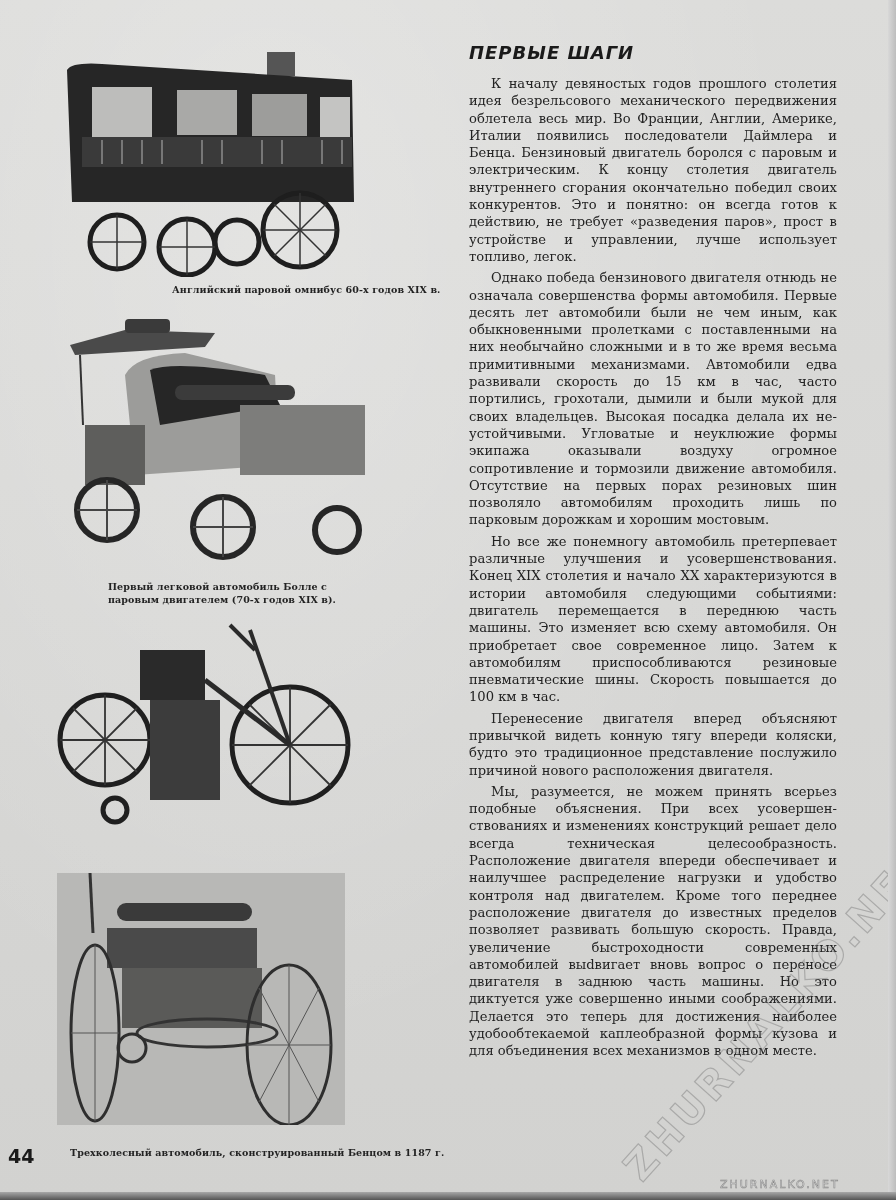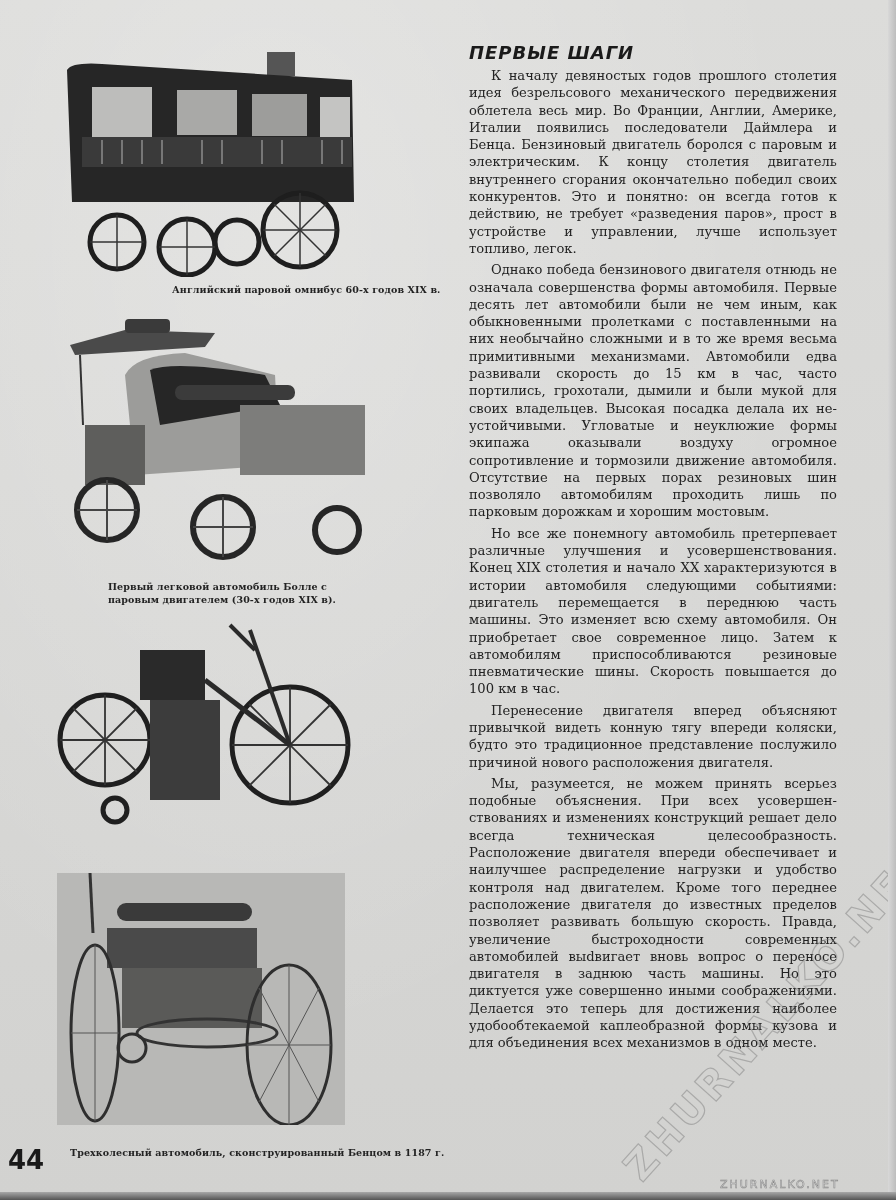--- a/index.html
+++ b/index.html
@@ -38,39 +38,39 @@
       font-size: 9.5px;
       line-height: 13px;
       color: #222;
       letter-spacing: 0.1px;
     }
     
     .article {
       position: absolute; left: 465px; top: 42px; width: 376px;
     }
     .article h1 {
-      margin: 0 0 4px 4px;
+      margin: 0 0 12px 4px;
       font-family: "DejaVu Sans", sans-serif;
       font-style: italic; font-weight: bold;
       font-size: 18px; letter-spacing: 1px;
       color: #1a1a1a;
     }
     .article p {
       margin: 4px;
       font-size: 13.1px;
       line-height: 17.3px;
       text-align: justify;
       text-indent: 22px;
       color: #222;
       hyphens: manual;
     }
     .page-number {
       position: absolute; left: 8px; top: 1145px;
       font-family: "DejaVu Sans", sans-serif;
-      font-weight: bold; font-size: 26px; color: #1a1a1a;
+      font-weight: bold; font-size: 19px; color: #1a1a1a;
     }
     .watermark {
       position: absolute; left: 720px; top: 1178px;
       font-family: "DejaVu Sans", sans-serif;
       font-size: 11px; letter-spacing: 2px;
       color: #e8e8e8;
       -webkit-text-stroke: 0.6px #8a8a8a;
     }
     .watermark-diag {
       position: absolute; left: 560px; top: 990px;
@@ -144,21 +144,21 @@
         <circle cx="272" cy="215" r="22"></circle>
       </g>
       <g stroke="#444" stroke-width="2">
         <line x1="42" y1="165" x2="42" y2="225"></line>
           <line x1="12" y1="195" x2="72" y2="195"></line>
         <line x1="158" y1="182" x2="158" y2="242"></line>
           <line x1="128" y1="212" x2="188" y2="212"></line>
       </g>
     </svg>
   </div>
-  <div class="caption" style="left:108px; top:580px; width:260px;">Первый легковой автомобиль Болле с паровым двигателем (30-х годов XIX в).</div>
+  <div class="caption" style="left:108px; top:580px; width:260px;">Первый легковой автомобиль Болле с паровым двигателем (70-х годов XIX в).</div>
 
   <div class="photo" style="left:55px; top:620px; width:300px; height:205px; background:transparent;">
     <svg viewBox="0 0 300 205">
       <g fill="none" stroke="#1f1f1f" stroke-width="5">
         <circle cx="50" cy="120" r="45"></circle>
         <circle cx="235" cy="125" r="58"></circle>
         <circle cx="60" cy="190" r="12"></circle>
       </g>
       <g stroke="#333" stroke-width="1.8">
         <line x1="50" y1="75" x2="50" y2="165"></line>

